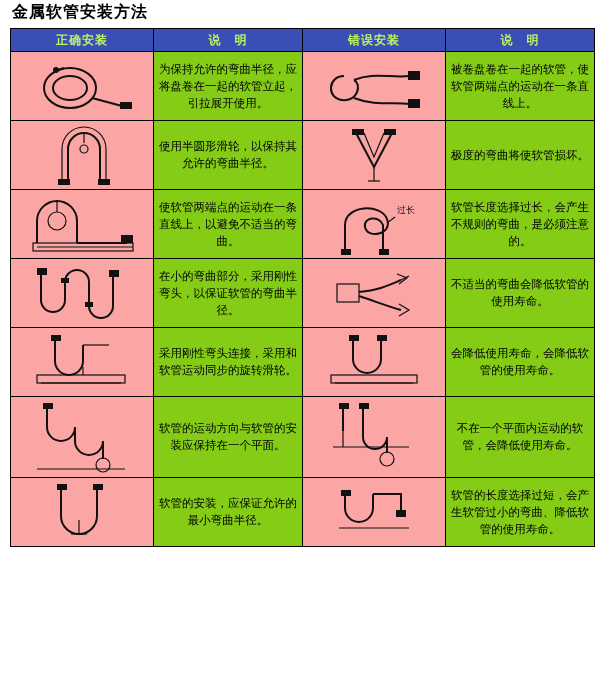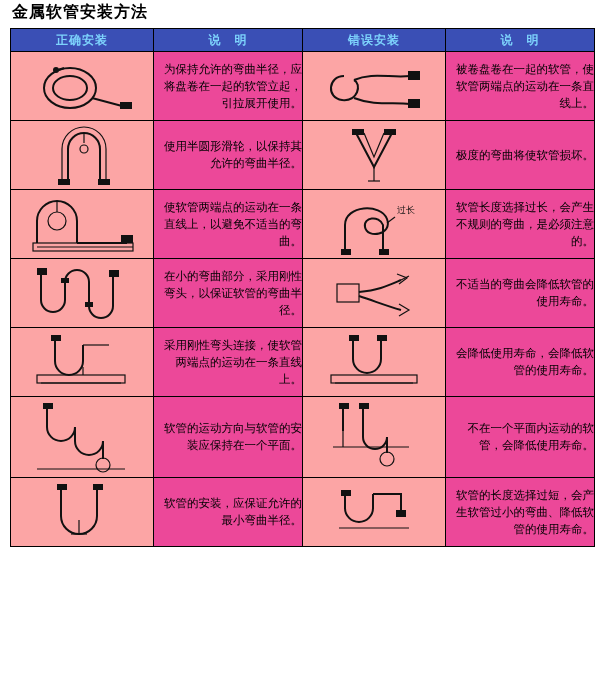--- a/index.html
+++ b/index.html
@@ -34,39 +34,39 @@
     table-layout: fixed;
     border: 1px solid #000;
   }
   table.main td, table.main th {
     border: 1px solid #000;
     padding: 0;
     vertical-align: middle;
   }
   thead th {
     background: #3a4fb5;
-    color: #7dd3fc;
+    color: #bef264;
     font-size: 12px;
     font-weight: bold;
     height: 22px;
     letter-spacing: 1px;
   }
   td.img-cell {
     background: #fca5a5;
     text-align: right;
     vertical-align: middle;
     height: 68px;
   }
   td.txt-cell {
-    background: #ec4899;
+    background: #84cc16;
     font-size: 11.5px;
     line-height: 17px;
     padding: 4px 7px;
     vertical-align: middle;
-    text-align: right;
+    text-align: center;
   }
   .col-a { width: 142px; }
   .col-b { width: 148px; }
   .col-c { width: 142px; }
   .col-d { width: 148px; }
   svg { display: block; margin: 0 auto; }
   .ink { fill: none; stroke: #111; stroke-width: 2; }
   .ink-thin { fill: none; stroke: #111; stroke-width: 1.2; }
   .ink-fill { fill: #111; stroke: none; }
 </style>
@@ -191,21 +191,21 @@
         <td class="img-cell">
           <svg width="130" height="62" viewBox="0 0 130 62">
             <path d="M38 8 L38 30 A14 14 0 0 0 66 30 L66 14" class="ink" stroke-width="3"></path>
             <path d="M66 14 L92 14" class="ink-thin"></path>
             <rect x="34" y="4" width="10" height="6" class="ink-fill"></rect>
             <rect x="20" y="44" width="88" height="8" class="ink-thin"></rect>
             <path d="M24 52 L104 52" class="ink-thin"></path>
             <path d="M66 36 L66 44" class="ink-thin"></path>
           </svg>
         </td>
-        <td class="txt-cell">采用刚性弯头连接，使软管两端点的运动在一条直线上。</td>
+        <td class="txt-cell">采用刚性弯头连接，采用和软管运动同步的旋转滑轮。</td>
         <td class="img-cell">
           <svg width="130" height="62" viewBox="0 0 130 62">
             <path d="M44 8 L44 28 A14 14 0 0 0 72 28 L72 8" class="ink" stroke-width="3"></path>
             <rect x="40" y="4" width="10" height="6" class="ink-fill"></rect>
             <rect x="68" y="4" width="10" height="6" class="ink-fill"></rect>
             <rect x="22" y="44" width="86" height="8" class="ink-thin"></rect>
             <path d="M26 52 L104 52" class="ink-thin"></path>
           </svg>
         </td>
         <td class="txt-cell">会降低使用寿命，会降低软管的使用寿命。</td>

